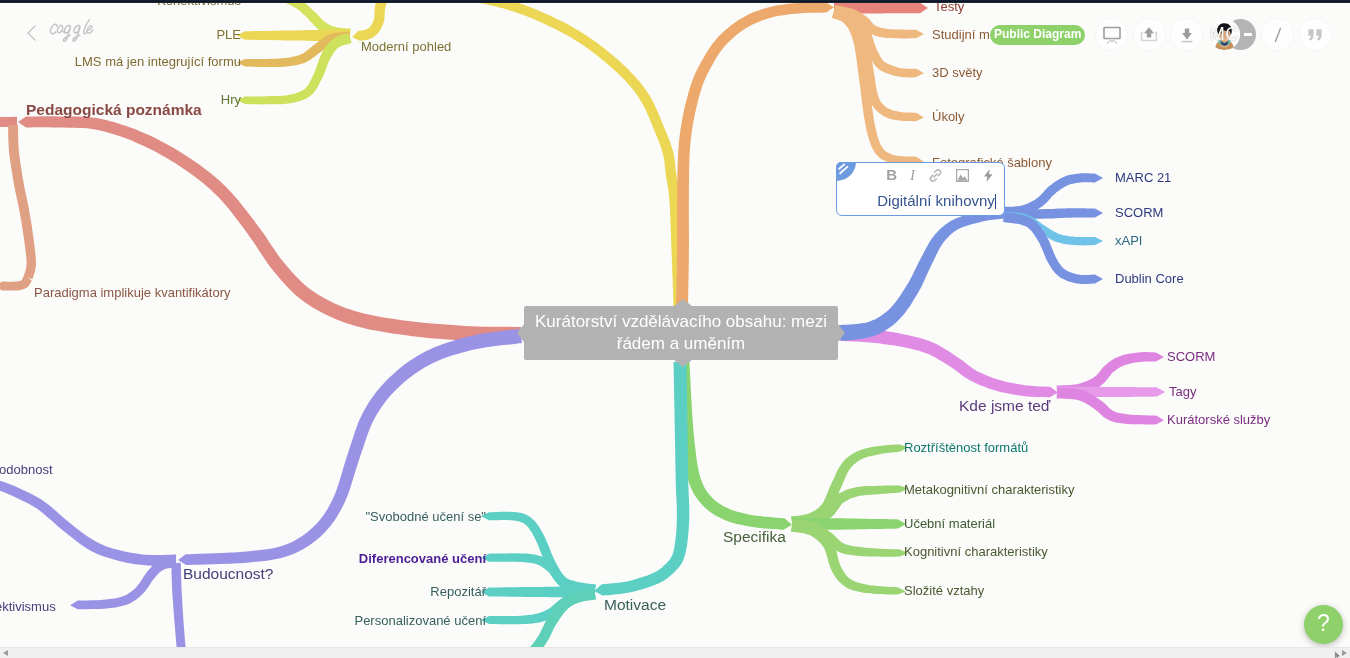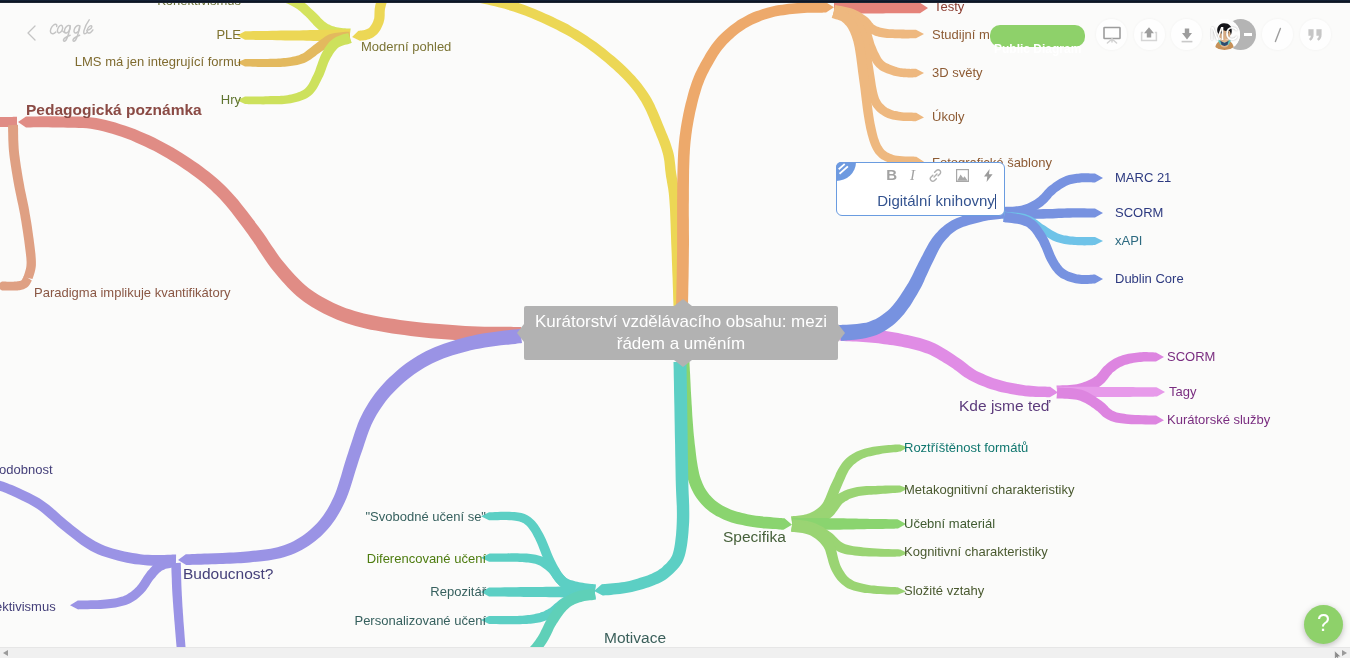--- a/index.html
+++ b/index.html
@@ -43,21 +43,21 @@
   .tbtn svg{display:block;}
   .avatar-wrap{width:47px;height:31px;position:relative;margin-right:6.6px;flex:none;}
   .avatar-wrap .sec{position:absolute;left:16px;top:0;width:31px;height:31px;border-radius:50%;background:#b4b4b4;}
   .avatar-wrap .sec:after{content:"";position:absolute;left:19px;top:14px;width:8px;height:3px;background:#fff;}
   .avatar-wrap .pic{position:absolute;left:0;top:0;width:31px;height:31px;border-radius:50%;overflow:hidden;background:#fff;}
   .avatar-wrap .pic svg{position:absolute;left:0;top:0;}
   .av-initials{position:absolute;left:0;top:9px;width:31px;text-align:center;font-size:18px;
      color:#fff;line-height:13px;text-shadow:0 0 2px rgba(0,0,0,.35);letter-spacing:.5px;}
 
   #badge{position:absolute;left:990px;top:25px;background:#8ed16a;color:#fff;font-weight:bold;
-     font-size:12px;border-radius:10px;padding:18px 4px 4px;line-height:13px;height:20px;
+     font-size:12px;border-radius:10px;padding:3px 4px 4px;line-height:13px;height:20px;
      box-sizing:border-box;}
 
   
   #editbox{position:absolute;left:836px;top:162px;width:169px;height:54px;background:#fff;
      border:1.5px solid #6a9ce0;border-radius:6px;box-sizing:border-box;}
   #editbox .tools{position:absolute;right:9px;top:3px;display:flex;align-items:center;}
   #editbox .tools > *{margin-left:13px;color:#9b9b9b;}
   #editbox .tb{font-size:14px;line-height:18px;font-family:"Liberation Serif",serif;}
   #edittext{position:absolute;left:8px;right:8px;bottom:6px;text-align:right;color:#34538f;
      font-size:15px;line-height:17px;}
@@ -149,23 +149,23 @@
 <div class="lbl r" style="left:1167px;top:357px;color:#7a2d80;">SCORM</div>
 <div class="lbl r" style="left:1169px;top:392px;color:#7a2d80;">Tagy</div>
 <div class="lbl r" style="left:1167px;top:420px;color:#7a2d80;">Kurátorské služby</div>
 <div class="lbl r" style="left:959px;top:406px;color:#5c3b7c;font-size:15.5px;">Kde jsme teď</div>
 <div class="lbl r" style="left:904px;top:448px;color:#0f766e;">Roztříštěnost formátů</div>
 <div class="lbl r" style="left:904px;top:490px;color:#4a5a30;">Metakognitivní charakteristiky</div>
 <div class="lbl r" style="left:904px;top:524px;color:#3f5a30;">Učební materiál</div>
 <div class="lbl r" style="left:904px;top:552px;color:#4a5a30;">Kognitivní charakteristiky</div>
 <div class="lbl r" style="left:904px;top:591px;color:#4a5a30;">Složité vztahy</div>
 <div class="lbl r" style="left:723px;top:537px;color:#46603a;font-size:15.5px;">Specifika</div>
-<div class="lbl r" style="left:604px;top:638px;color:#3a5f5a;font-size:15.5px;">Motivace</div>
+<div class="lbl r" style="left:604px;top:605px;color:#3a5f5a;font-size:15.5px;">Motivace</div>
 <div class="lbl l" style="left:486px;top:517px;color:#36605e;">"Svobodné učení se"</div>
-<div class="lbl l" style="left:486px;top:559px;color:#4d7c0f;">Diferencované učení</div>
+<div class="lbl l" style="left:486px;top:559px;color:#4c1d95;font-weight:bold;">Diferencované učení</div>
 <div class="lbl l" style="left:486px;top:592px;color:#36605e;">Repozitář</div>
 <div class="lbl l" style="left:486px;top:621px;color:#36605e;">Personalizované učení</div>
 <div class="lbl r" style="left:183px;top:574px;color:#45407a;font-size:15.5px;">Budoucnost?</div>
 <div class="lbl r" style="left:-1px;top:470px;color:#45407a;">odobnost</div>
 <div class="lbl r" style="left:-5px;top:607px;color:#45407a;">ektivismus</div>
 
 <div id="center-node">
   <span class="notch top"></span>
   <span class="notch bot"></span>
   <span class="notch left"></span>

